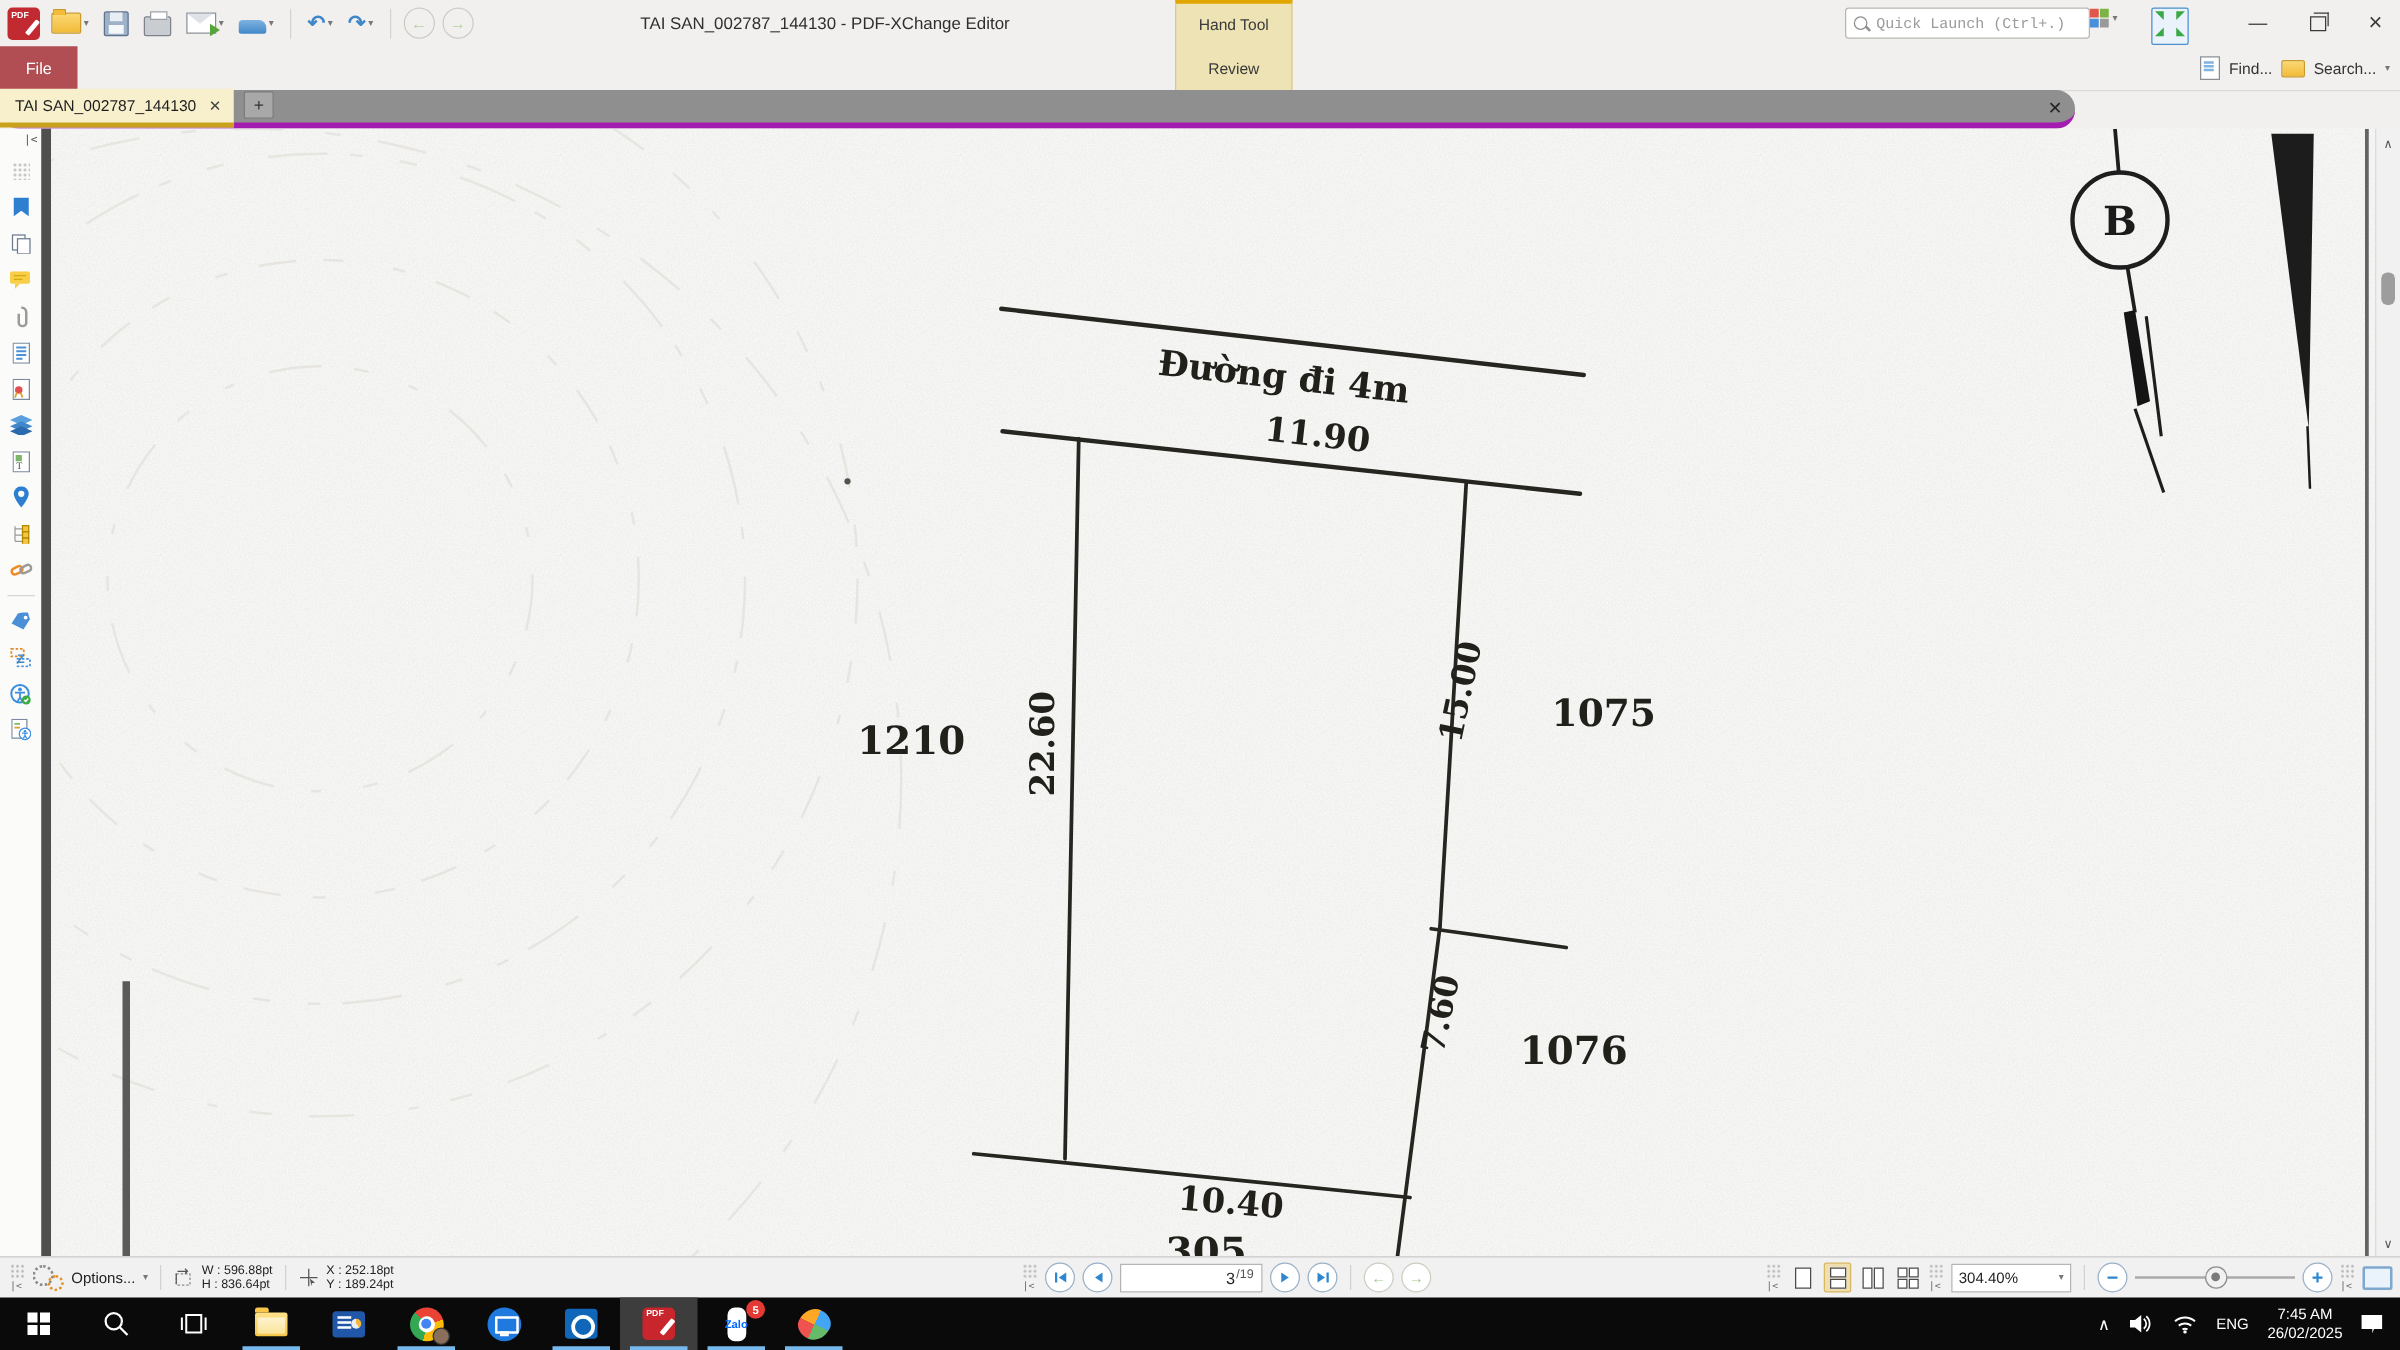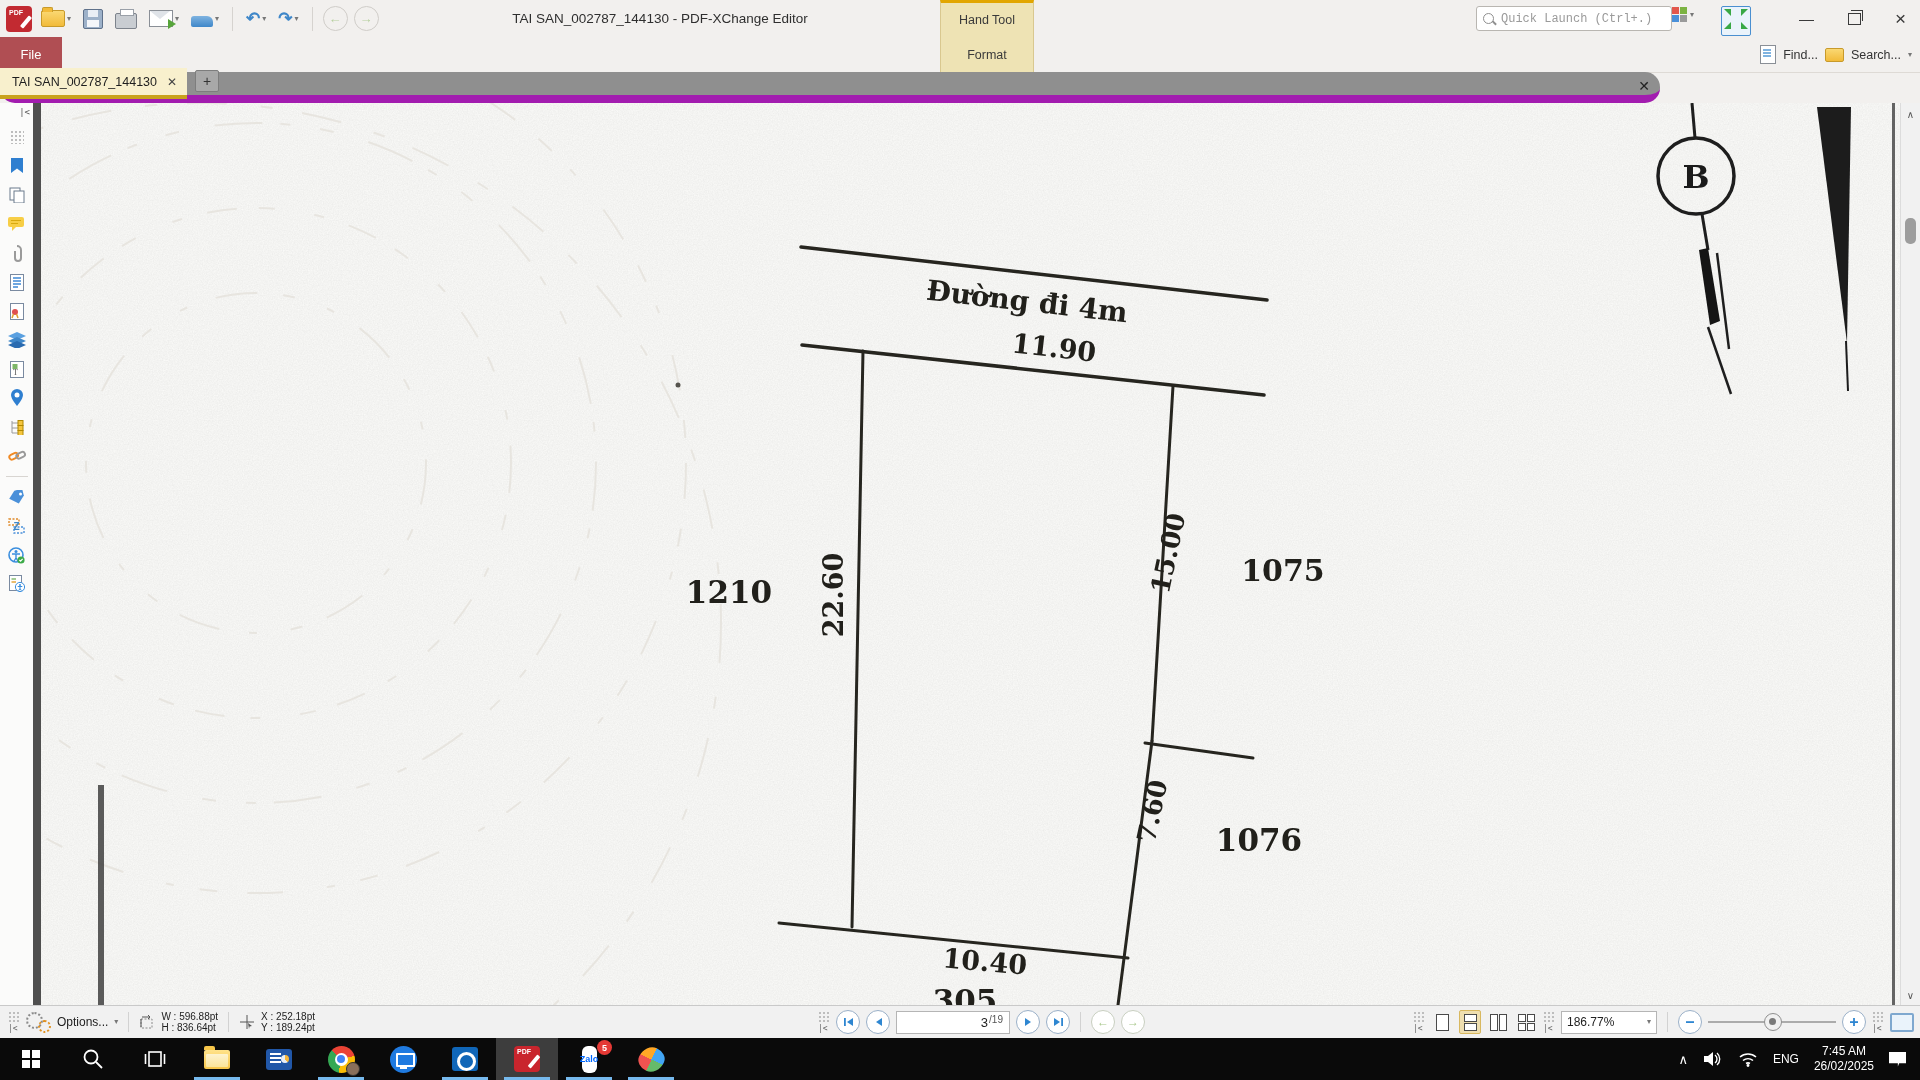--- a/index.html
+++ b/index.html
@@ -51,21 +51,21 @@
   .menu-it{padding:0 12px;font-size:13px;color:#3b3b3b;height:100%;display:flex;align-items:center;}
   .find-search{position:absolute;right:8px;top:0;height:35px;display:flex;align-items:center;gap:7px;font-size:12.5px;color:#333;}
   .ic-finddoc{width:14px;height:17px;background:#fff;border:1px solid #8a8f96;position:relative;}
   .ic-finddoc:before{content:"";position:absolute;left:2px;top:3px;width:8px;height:1.5px;background:#7fb3e0;box-shadow:0 3px 0 #7fb3e0,0 6px 0 #7fb3e0;}
   .ic-searchfold{width:17px;height:12px;background:linear-gradient(#fad873,#f2bb3a);border:1px solid #c89a2a;border-radius:2px;position:relative;}
 
   
   .handbox{position:absolute;left:940px;top:0;width:94px;height:72px;background:#eee3b4;border-top:3px solid #e2a600;border-left:1px solid #d9c88f;border-right:1px solid #d9c88f;box-sizing:border-box;z-index:5;display:flex;flex-direction:column;align-items:center;justify-content:space-around;font-size:12.5px;color:#3a3a3a;}
 
   
-  .tabbar{position:absolute;left:0;top:72px;width:1660px;height:31px;background:#8f8f8f;border-bottom:8px solid #a21caf;box-sizing:border-box;display:flex;align-items:flex-end;border-radius:15px;}
+  .tabbar{position:absolute;left:0;top:72px;width:1660px;height:31px;background:#8f8f8f;border-bottom:5px solid #a21caf;box-sizing:border-box;display:flex;align-items:flex-end;border-radius:15px;}
   .doc-tab{height:27px;background:#f8f0cd;border-bottom:4px solid #c9a21c;margin-bottom:-4px;display:flex;align-items:center;gap:10px;padding:0 10px 0 12px;font-size:12.5px;color:#1e1e1e;}
   .tab-close{font-size:12px;color:#444;line-height:1;}
   .tab-plus{width:22px;height:20px;margin-left:8px;margin-bottom:3px;background:#a8a8a8;border:1px solid #7d7d7d;border-radius:2px;color:#333;font-size:14px;display:flex;align-items:center;justify-content:center;line-height:1;}
   .tabbar-close{position:absolute;right:10px;top:6px;font-size:14px;color:#222;}
 
   
   .sidebar{position:absolute;left:0;top:103px;width:33px;height:902px;background:#fbfbfa;display:flex;flex-direction:column;align-items:center;padding-top:4px;box-sizing:border-box;gap:11px;}
   .side-collapse{font-size:9px;color:#555;font-family:"DejaVu Sans Mono",monospace;align-self:flex-end;padding-right:3px;}
   .sicon{width:18px;height:18px;display:flex;align-items:center;justify-content:center;}
   .side-sep{width:22px;height:1px;background:#d8d5d1;}
@@ -217,21 +217,21 @@
       <span class="ic-finddoc"></span>
       <span>Find...</span>
       <span class="ic-searchfold"></span>
       <span>Search...</span>
       <span class="chev">▾</span>
     </div>
   </div>
 
   <div class="handbox">
     <span>Hand Tool</span>
-    <span>Format</span>
+    <span>Review</span>
   </div>
 
   <div class="tabbar">
     <div class="doc-tab">
       <span>TAI SAN_002787_144130</span>
       <span class="tab-close">✕</span>
     </div>
     <div class="tab-plus">+</div>
     <div class="tabbar-close">✕</div>
   </div>
@@ -518,21 +518,21 @@
             <span class="pg half" style="width:8px"></span>
             <span class="pg half" style="width:8px"></span>
             <span class="pg half" style="width:8px"></span>
           </span>
         </span>
       <span style="display:flex;flex-direction:column;align-items:flex-start;gap:1px">
           <span class="grip"></span>
           <span class="collapse-k">|&lt;</span>
         </span>
       <span class="zoombox">
-        <span>186.77%</span>
+        <span>304.40%</span>
         <span class="chev">▾</span>
       </span>
       <span class="sb-sep"></span>
       <span class="sb-circ">
           <svg width="10" height="10">
             <rect x="1" y="4.2" width="8" height="1.8" fill="#2e86d1"></rect>
           </svg>
         </span>
       <span class="slider">
           <span class="track"></span>

